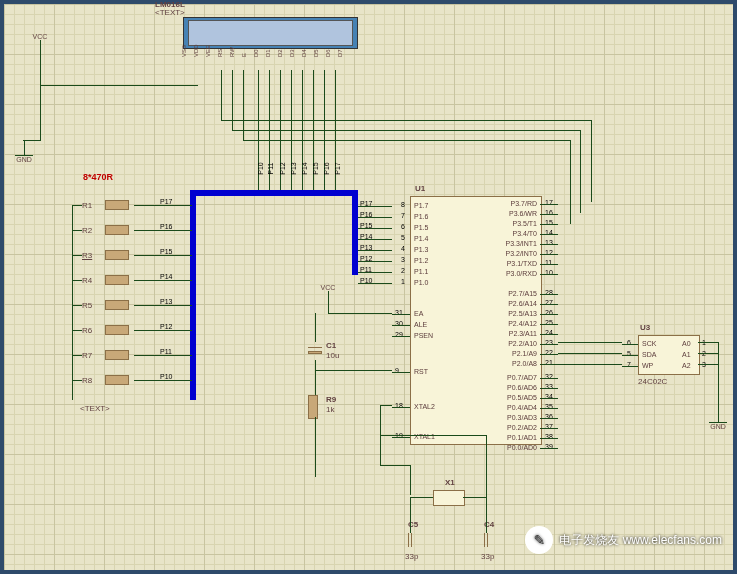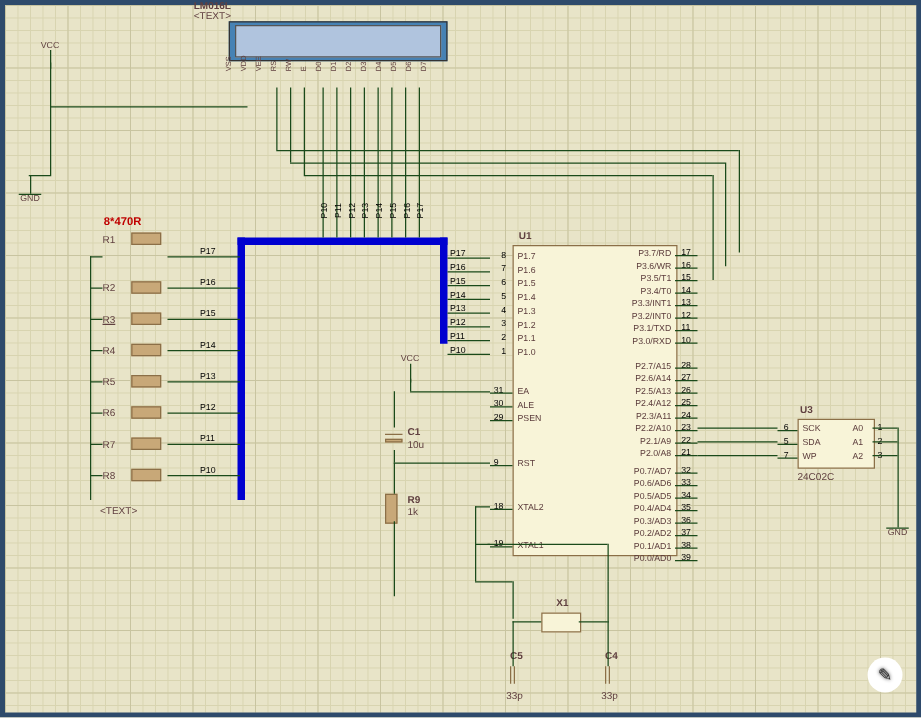--- a/index.html
+++ b/index.html
@@ -163,21 +163,21 @@
 <div class="wire wire-h" style="left:23px; top:140px; width:18px;"></div>
 <div class="wire wire-h" style="left:40px; top:85px; width:158px;"></div>
 
 <div class="blue-bus blue-v" style="left:190px; top:190px; height:210px;"></div>
 <div class="blue-bus blue-h" style="left:190px; top:190px; width:168px;"></div>
 <div class="blue-bus blue-v" style="left:352px; top:190px; height:85px;"></div>
 
 <div class="red-label" style="left:83px; top:172px;">8*470R</div>
 
 <div id="resistors">
-    <div class="resistor-row" style="top: 186px;">
+    <div class="resistor-row" style="top: 200px;">
       <span style="font-size: 8px; color: rgb(96, 64, 64); width: 18px;">R1</span>
       <div class="res-body"></div>
     </div>
     <div class="wire wire-h" style="left: 134px; top: 205px; width: 58px;"></div>
     <div class="net-label" style="left: 160px; top: 198px;">P17</div>
     <div class="wire wire-h" style="left: 72px; top: 205px; width: 10px;"></div>
     <div class="resistor-row" style="top: 225px;">
       <span style="font-size: 8px; color: rgb(96, 64, 64); width: 18px;">R2</span>
       <div class="res-body"></div>
     </div>
@@ -466,13 +466,14 @@
 <div class="net-label" style="left:265px; top:165px; transform:rotate(-90deg);">P11</div>
 <div class="net-label" style="left:276px; top:165px; transform:rotate(-90deg);">P12</div>
 <div class="net-label" style="left:287px; top:165px; transform:rotate(-90deg);">P13</div>
 <div class="net-label" style="left:298px; top:165px; transform:rotate(-90deg);">P14</div>
 <div class="net-label" style="left:309px; top:165px; transform:rotate(-90deg);">P15</div>
 <div class="net-label" style="left:320px; top:165px; transform:rotate(-90deg);">P16</div>
 <div class="net-label" style="left:331px; top:165px; transform:rotate(-90deg);">P17</div>
 
 <div class="watermark">
   <div class="watermark-icon">✎</div>
+  <span>电子发烧友 www.elecfans.com</span>
 </div>
 
 </body></html>

